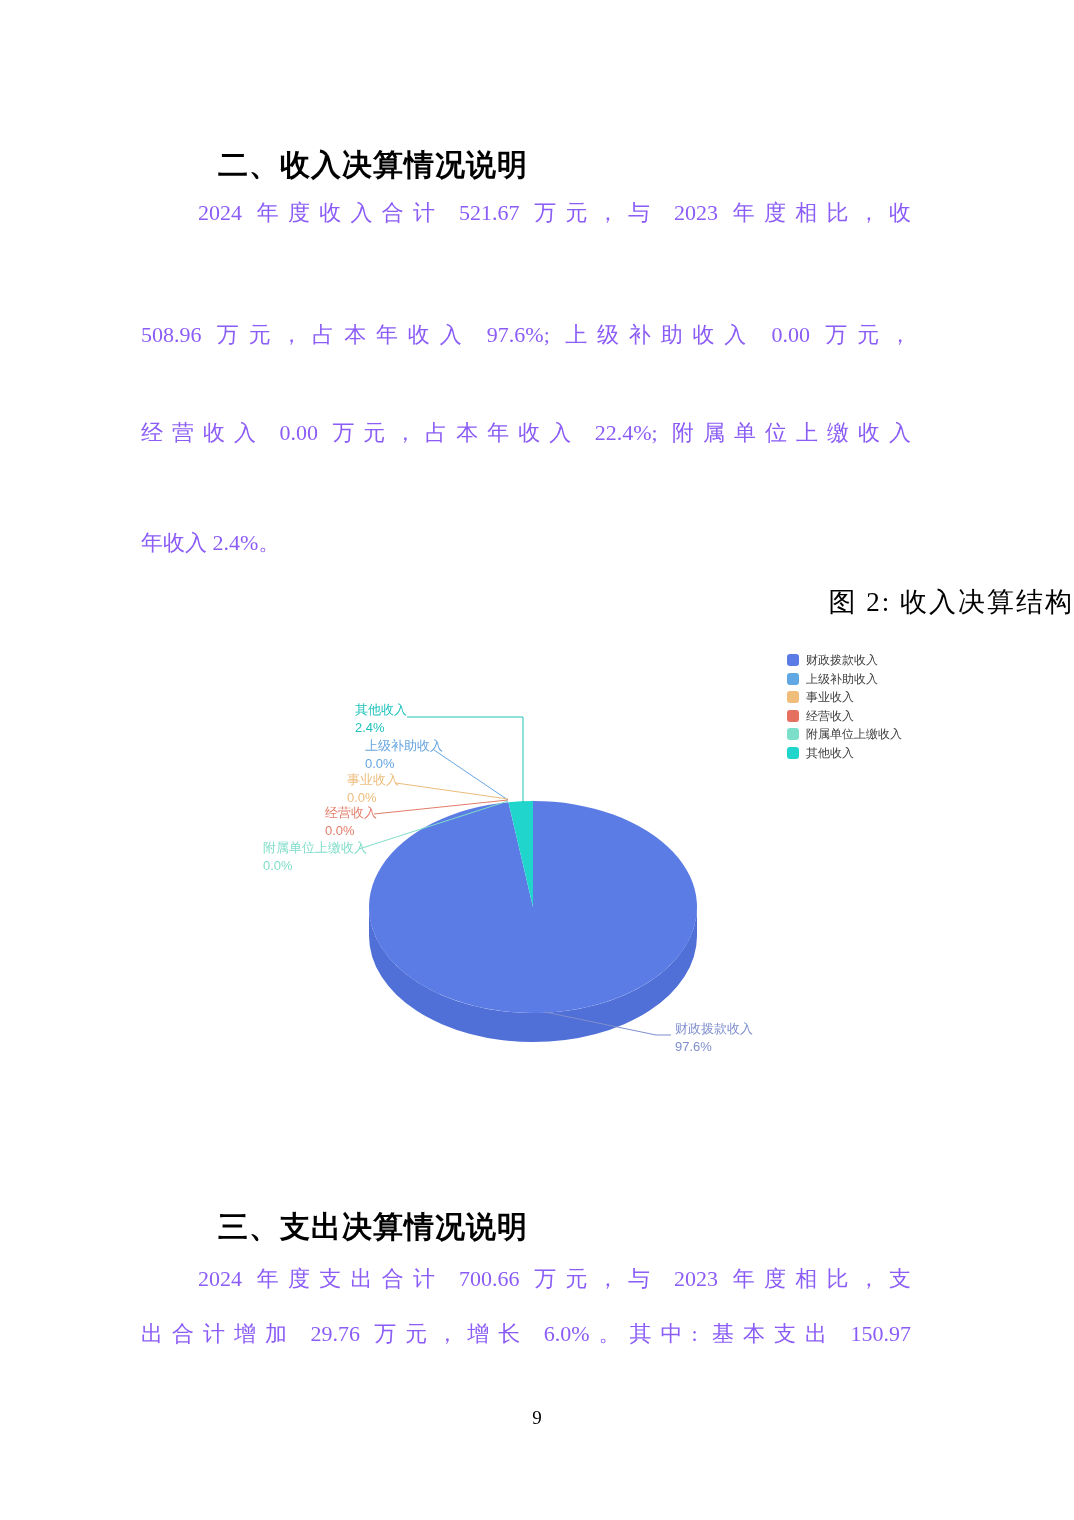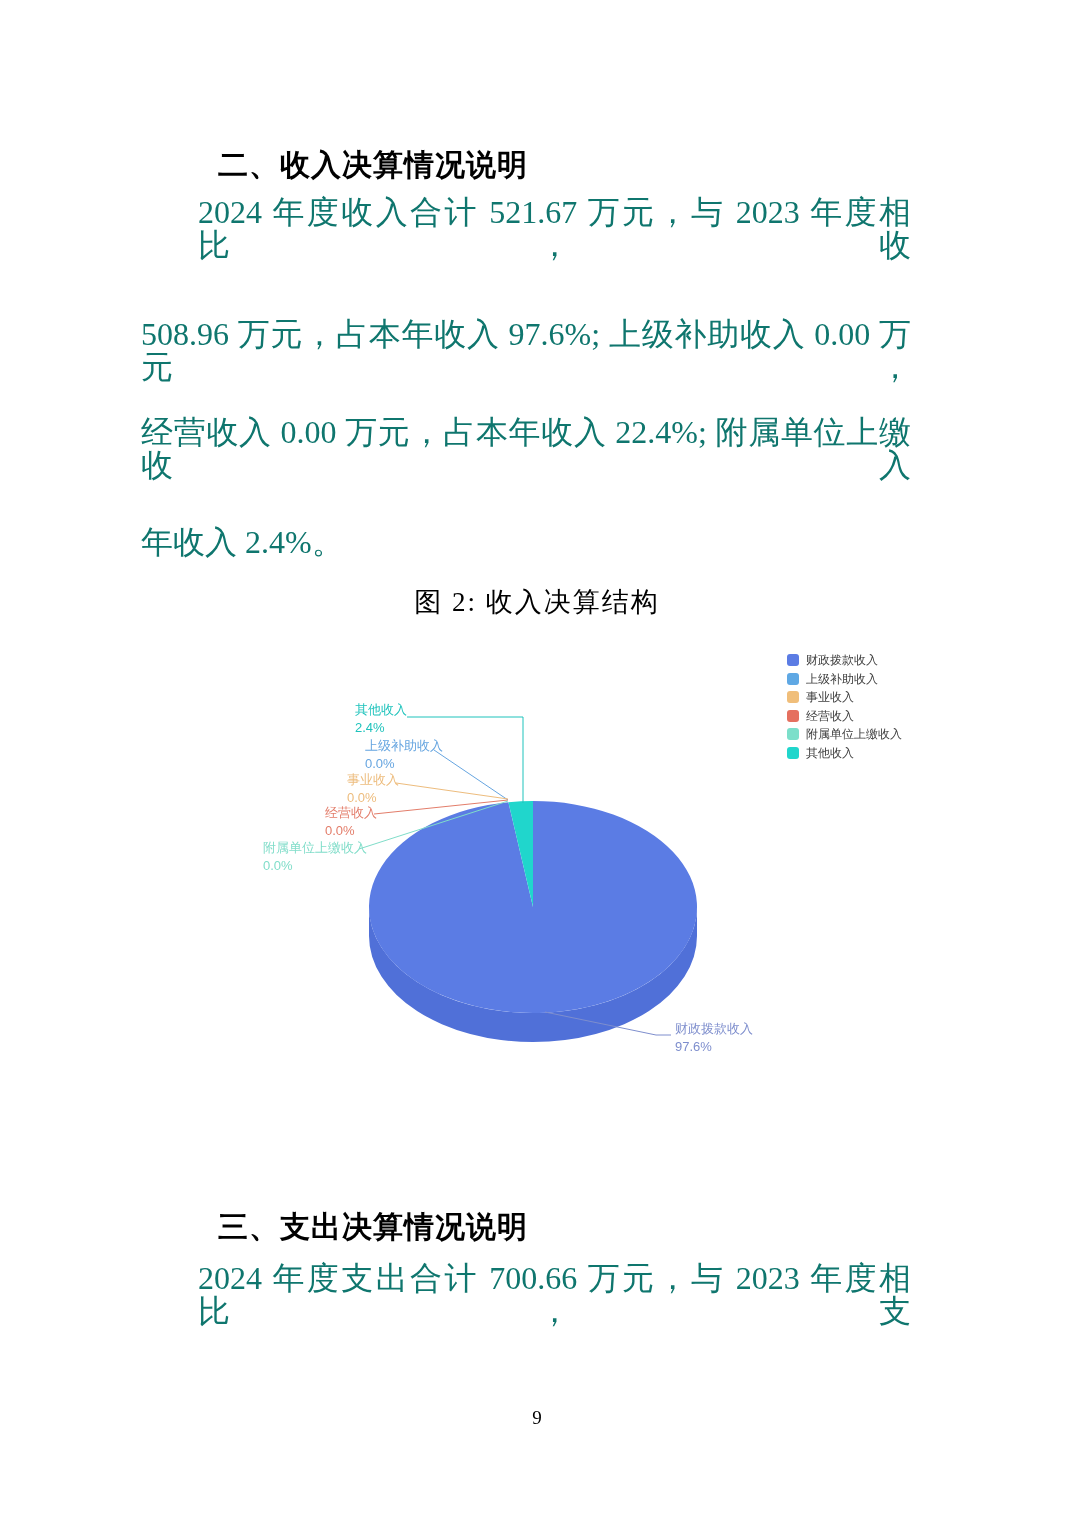--- a/index.html
+++ b/index.html
@@ -1,27 +1,27 @@
 <!DOCTYPE html>
 <html><head>
 <meta charset="utf-8">
 <style>
   html,body{margin:0;padding:0;background:#ffffff;}
   #page{position:relative;width:1074px;height:1520px;background:#ffffff;overflow:hidden;
         font-family:"Liberation Serif","DejaVu Serif",serif;padding-left:8px;}
   .sec-heading{position:absolute;left:218px;margin:0;color:#000;
         font-family:"Liberation Sans","DejaVu Sans",sans-serif;
         font-weight:700;font-size:30px;line-height:32px;letter-spacing:1px;}
-  .bodyline{position:absolute;left:141px;width:770px;color:#0f766e;
-        font-size:32px;line-height:33px;
+  .bodyline{position:absolute;left:141px;width:770px;color:#8b5cf6;
+        font-size:22px;line-height:33px;
         text-align:justify;text-align-last:justify;text-justify:inter-ideograph;
         white-space:normal;}
   .bodyline.indent{left:198px;width:713px;}
   .bodyline.last{text-align-last:left;}
-  .fig-caption{position:absolute;left:0;width:1074px;text-align:center;color:#000;
+  .fig-caption{position:absolute;left:0;width:1074px;text-align:right;color:#000;
         font-size:27px;line-height:31px;letter-spacing:2px;}
   #legend{position:absolute;left:787px;top:654px;display:flex;flex-direction:column;gap:6px;}
   .legend-row{display:flex;align-items:center;height:12.5px;
         font-family:"Liberation Sans","DejaVu Sans",sans-serif;
         font-size:12px;line-height:12.5px;color:#3c3c3c;white-space:nowrap;}
   .legend-swatch{width:12px;height:12px;border-radius:3px;margin-right:7px;flex:none;}
   .pie-label{position:absolute;white-space:nowrap;
         font-family:"Liberation Sans","DejaVu Sans",sans-serif;
         font-size:13px;line-height:18px;}
   .page-number{position:absolute;left:0;top:1406px;width:1074px;text-align:center;
@@ -77,20 +77,21 @@
       </div>
       <div class="legend-row">
         <span class="legend-swatch" style="background: rgb(32, 214, 204);"></span>
         <span>其他收入</span>
       </div>
     </div>
 
   <div class="sec-heading" style="top:1211px">三、支出决算情况说明</div>
 
   <div class="bodyline indent" style="top:1262px">2024 年度支出合计 700.66 万元，与 2023 年度相比，支</div>
+  <div class="bodyline" style="top:1317px">出合计增加 29.76 万元，增长 6.0%。其中: 基本支出 150.97</div>
 
   <div class="page-number">9</div>
 <div class="pie-label" style="left: 355px; top: 701px; color: rgb(31, 195, 188);">
       <div>其他收入</div>
       <div>2.4%</div>
     </div>
     <div class="pie-label" style="left: 365px; top: 737px; color: rgb(102, 165, 224);">
       <div>上级补助收入</div>
       <div>0.0%</div>
     </div>

